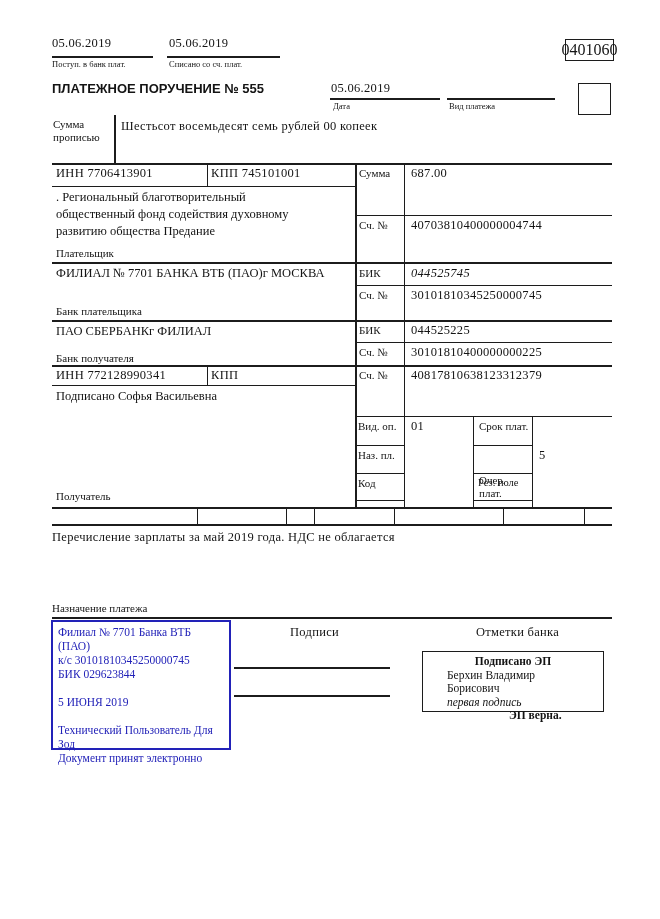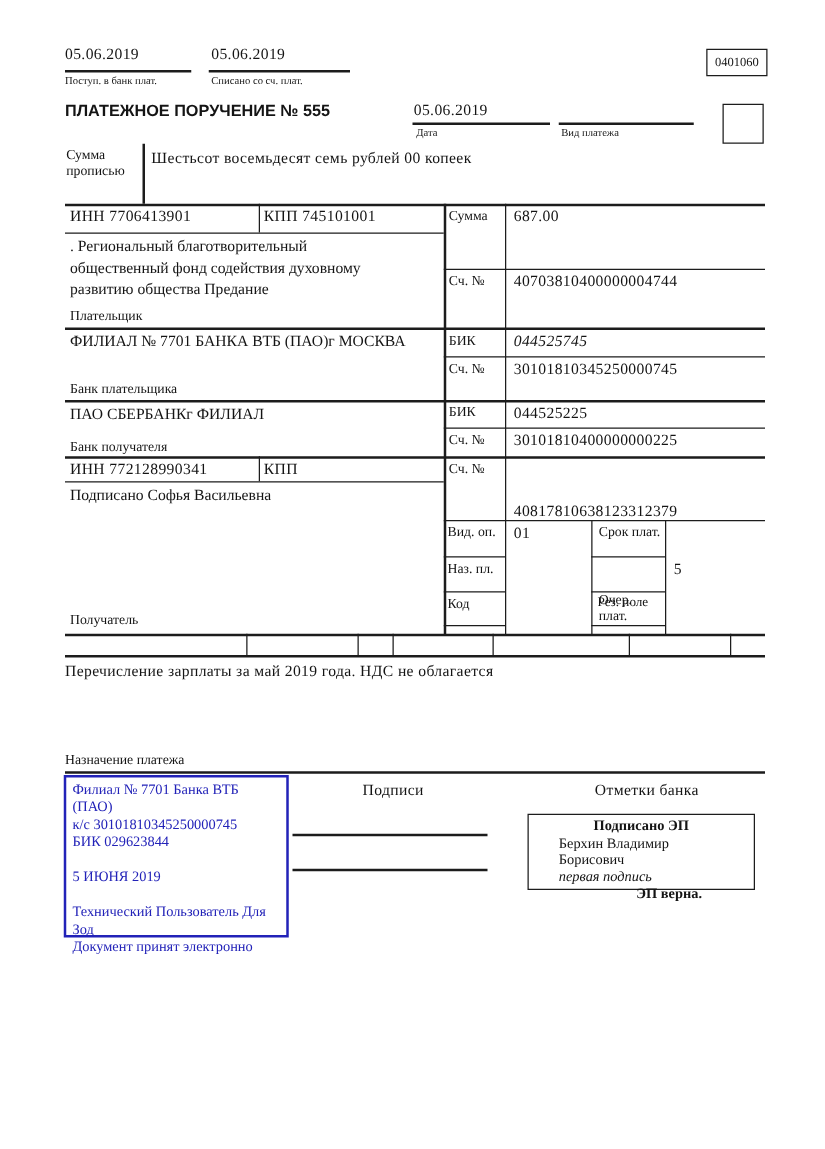--- a/index.html
+++ b/index.html
@@ -45,21 +45,21 @@
 <div class="doc">
 
   <div class="t val" style="left:52px;top:36px;">05.06.2019</div>
   <div class="hl2" style="left:52px;top:56px;width:101px;"></div>
   <div class="t small" style="left:52px;top:60px;">Поступ. в банк плат.</div>
 
   <div class="t val" style="left:169px;top:36px;">05.06.2019</div>
   <div class="hl2" style="left:167px;top:56px;width:113px;"></div>
   <div class="t small" style="left:169px;top:60px;">Списано со сч. плат.</div>
 
-  <div class="box" style="left:565px;top:39px;width:49px;height:22px;display:flex;align-items:center;justify-content:center;font-size:10px;">
+  <div class="box" style="left:565px;top:39px;width:49px;height:22px;display:flex;align-items:center;justify-content:center;font-size:16px;">
     <span>0401060</span>
   </div>
 
   <div class="t title" style="left:52px;top:82px;">ПЛАТЕЖНОЕ ПОРУЧЕНИЕ № 555</div>
 
   <div class="t val" style="left:331px;top:81px;">05.06.2019</div>
   <div class="hl2" style="left:330px;top:98px;width:110px;"></div>
   <div class="t small" style="left:333px;top:102px;">Дата</div>
 
   <div class="hl2" style="left:447px;top:98px;width:108px;"></div>
@@ -108,21 +108,21 @@
   <div class="t lab" style="left:359px;top:346px;">Сч. №</div>
   <div class="t val" style="left:411px;top:345px;">30101810400000000225</div>
   <div class="t lab" style="left:56px;top:352px;">Банк получателя</div>
   <div class="hl2" style="left:52px;top:365px;width:560px;"></div>
 
   <div class="t val" style="left:56px;top:368px;">ИНН 772128990341</div>
   <div class="vl" style="left:207px;top:365px;height:20px;"></div>
   <div class="t val" style="left:211px;top:368px;">КПП</div>
   <div class="hl" style="left:52px;top:385px;width:303px;"></div>
   <div class="t lab" style="left:359px;top:369px;">Сч. №</div>
-  <div class="t val" style="left:411px;top:368px;margin-top:34px;">40817810638123312379</div>
+  <div class="t val" style="left:411px;top:368px;">40817810638123312379</div>
   <div class="t name" style="left:56px;top:389px;">Подписано Софья Васильевна</div>
 
   <div class="hl" style="left:355px;top:416px;width:257px;"></div>
   <div class="vl" style="left:473px;top:416px;height:92px;"></div>
   <div class="vl" style="left:532px;top:416px;height:92px;"></div>
 
   <div class="t lab" style="left:358px;top:420px;">Вид. оп.</div>
   <div class="t val" style="left:411px;top:419px;">01</div>
   <div class="t lab wrap" style="left:479px;top:420px;width:50px;">Срок плат.</div>
 

